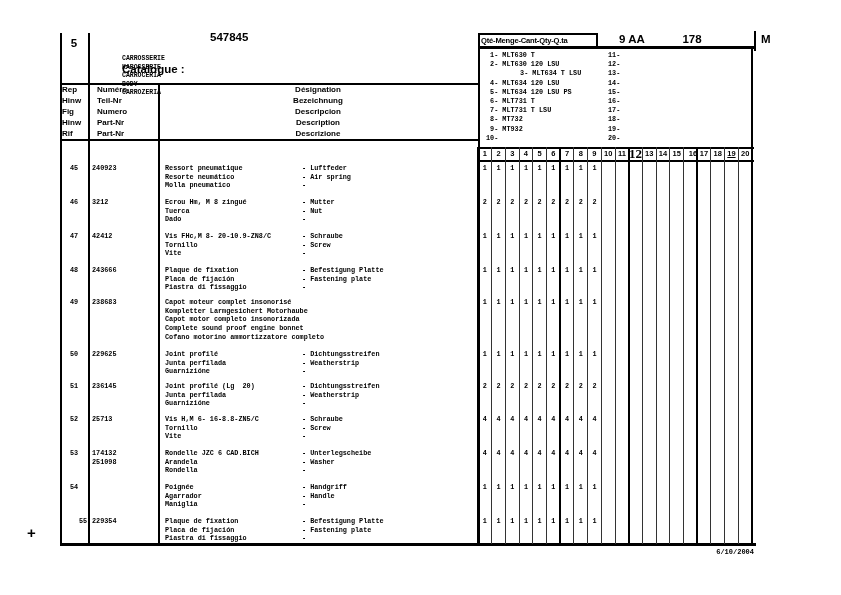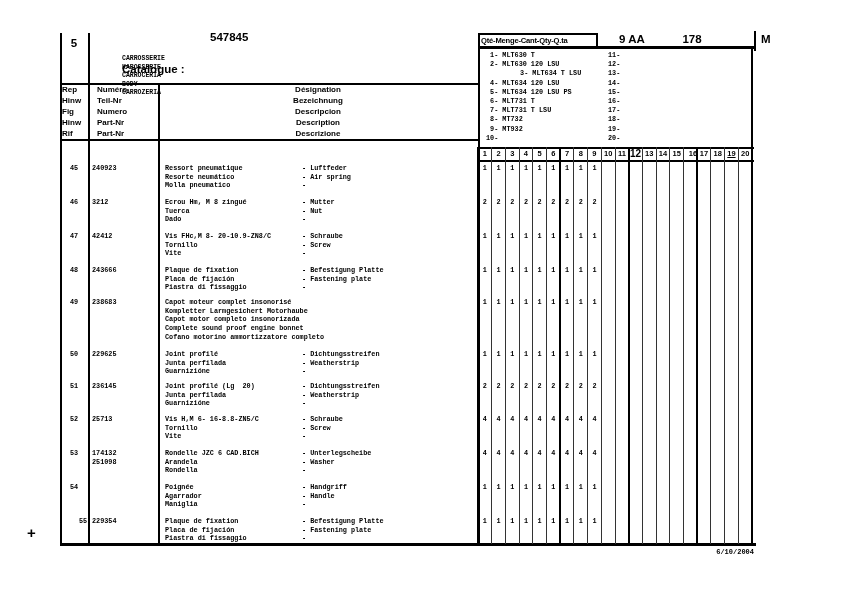--- a/index.html
+++ b/index.html
@@ -88,21 +88,21 @@
     <div class="abs sans" style="left: 491.7px; top: 149px; width: 13.7px; font-size: 7.5px; line-height: 10px; text-align: center;">2</div>
     <div class="abs sans" style="left: 505.4px; top: 149px; width: 13.7px; font-size: 7.5px; line-height: 10px; text-align: center;">3</div>
     <div class="abs sans" style="left: 519.1px; top: 149px; width: 13.7px; font-size: 7.5px; line-height: 10px; text-align: center;">4</div>
     <div class="abs sans" style="left: 532.8px; top: 149px; width: 13.7px; font-size: 7.5px; line-height: 10px; text-align: center;">5</div>
     <div class="abs sans" style="left: 546.5px; top: 149px; width: 13.7px; font-size: 7.5px; line-height: 10px; text-align: center;">6</div>
     <div class="abs sans" style="left: 560.2px; top: 149px; width: 13.7px; font-size: 7.5px; line-height: 10px; text-align: center;">7</div>
     <div class="abs sans" style="left: 573.9px; top: 149px; width: 13.7px; font-size: 7.5px; line-height: 10px; text-align: center;">8</div>
     <div class="abs sans" style="left: 587.6px; top: 149px; width: 13.7px; font-size: 7.5px; line-height: 10px; text-align: center;">9</div>
     <div class="abs sans" style="left: 601.3px; top: 149px; width: 13.7px; font-size: 7.5px; line-height: 10px; text-align: center;">10</div>
     <div class="abs sans" style="left: 615px; top: 149px; width: 13.7px; font-size: 7.5px; line-height: 10px; text-align: center;">11</div>
-    <div class="abs sans" style="left: 628.7px; top: 149px; width: 13.7px; font-size: 10px; line-height: 10px; text-align: center;">12</div>
+    <div class="abs sans" style="left: 628.7px; top: 149px; width: 13.7px; font-size: 13px; line-height: 10px; text-align: center; font-family: Liberation Serif, serif;">12</div>
     <div class="abs sans" style="left: 642.4px; top: 149px; width: 13.7px; font-size: 7.5px; line-height: 10px; text-align: center;">13</div>
     <div class="abs sans" style="left: 656.1px; top: 149px; width: 13.7px; font-size: 7.5px; line-height: 10px; text-align: center;">14</div>
     <div class="abs sans" style="left: 669.8px; top: 149px; width: 13.7px; font-size: 7.5px; line-height: 10px; text-align: center;">15</div>
     <div class="abs sans" style="left: 683.5px; top: 149px; width: 13.7px; font-size: 7.5px; line-height: 10px; text-align: right;">16</div>
     <div class="abs sans" style="left: 697.2px; top: 149px; width: 13.7px; font-size: 7.5px; line-height: 10px; text-align: center;">17</div>
     <div class="abs sans" style="left: 710.9px; top: 149px; width: 13.7px; font-size: 7.5px; line-height: 10px; text-align: center;">18</div>
     <div class="abs sans" style="left: 724.6px; top: 149px; width: 13.7px; font-size: 7.5px; line-height: 10px; text-align: center; text-decoration: underline;">19</div>
     <div class="abs sans" style="left: 738.3px; top: 149px; width: 13.7px; font-size: 7.5px; line-height: 10px; text-align: center;">20</div>
     <div class="abs line" style="left: 477px; top: 147px; width: 2px; height: 397px; background: rgb(0, 0, 0);"></div>
     <div class="abs line" style="left: 491.2px; top: 147px; width: 1px; height: 397px; background: rgb(51, 51, 51);"></div>

